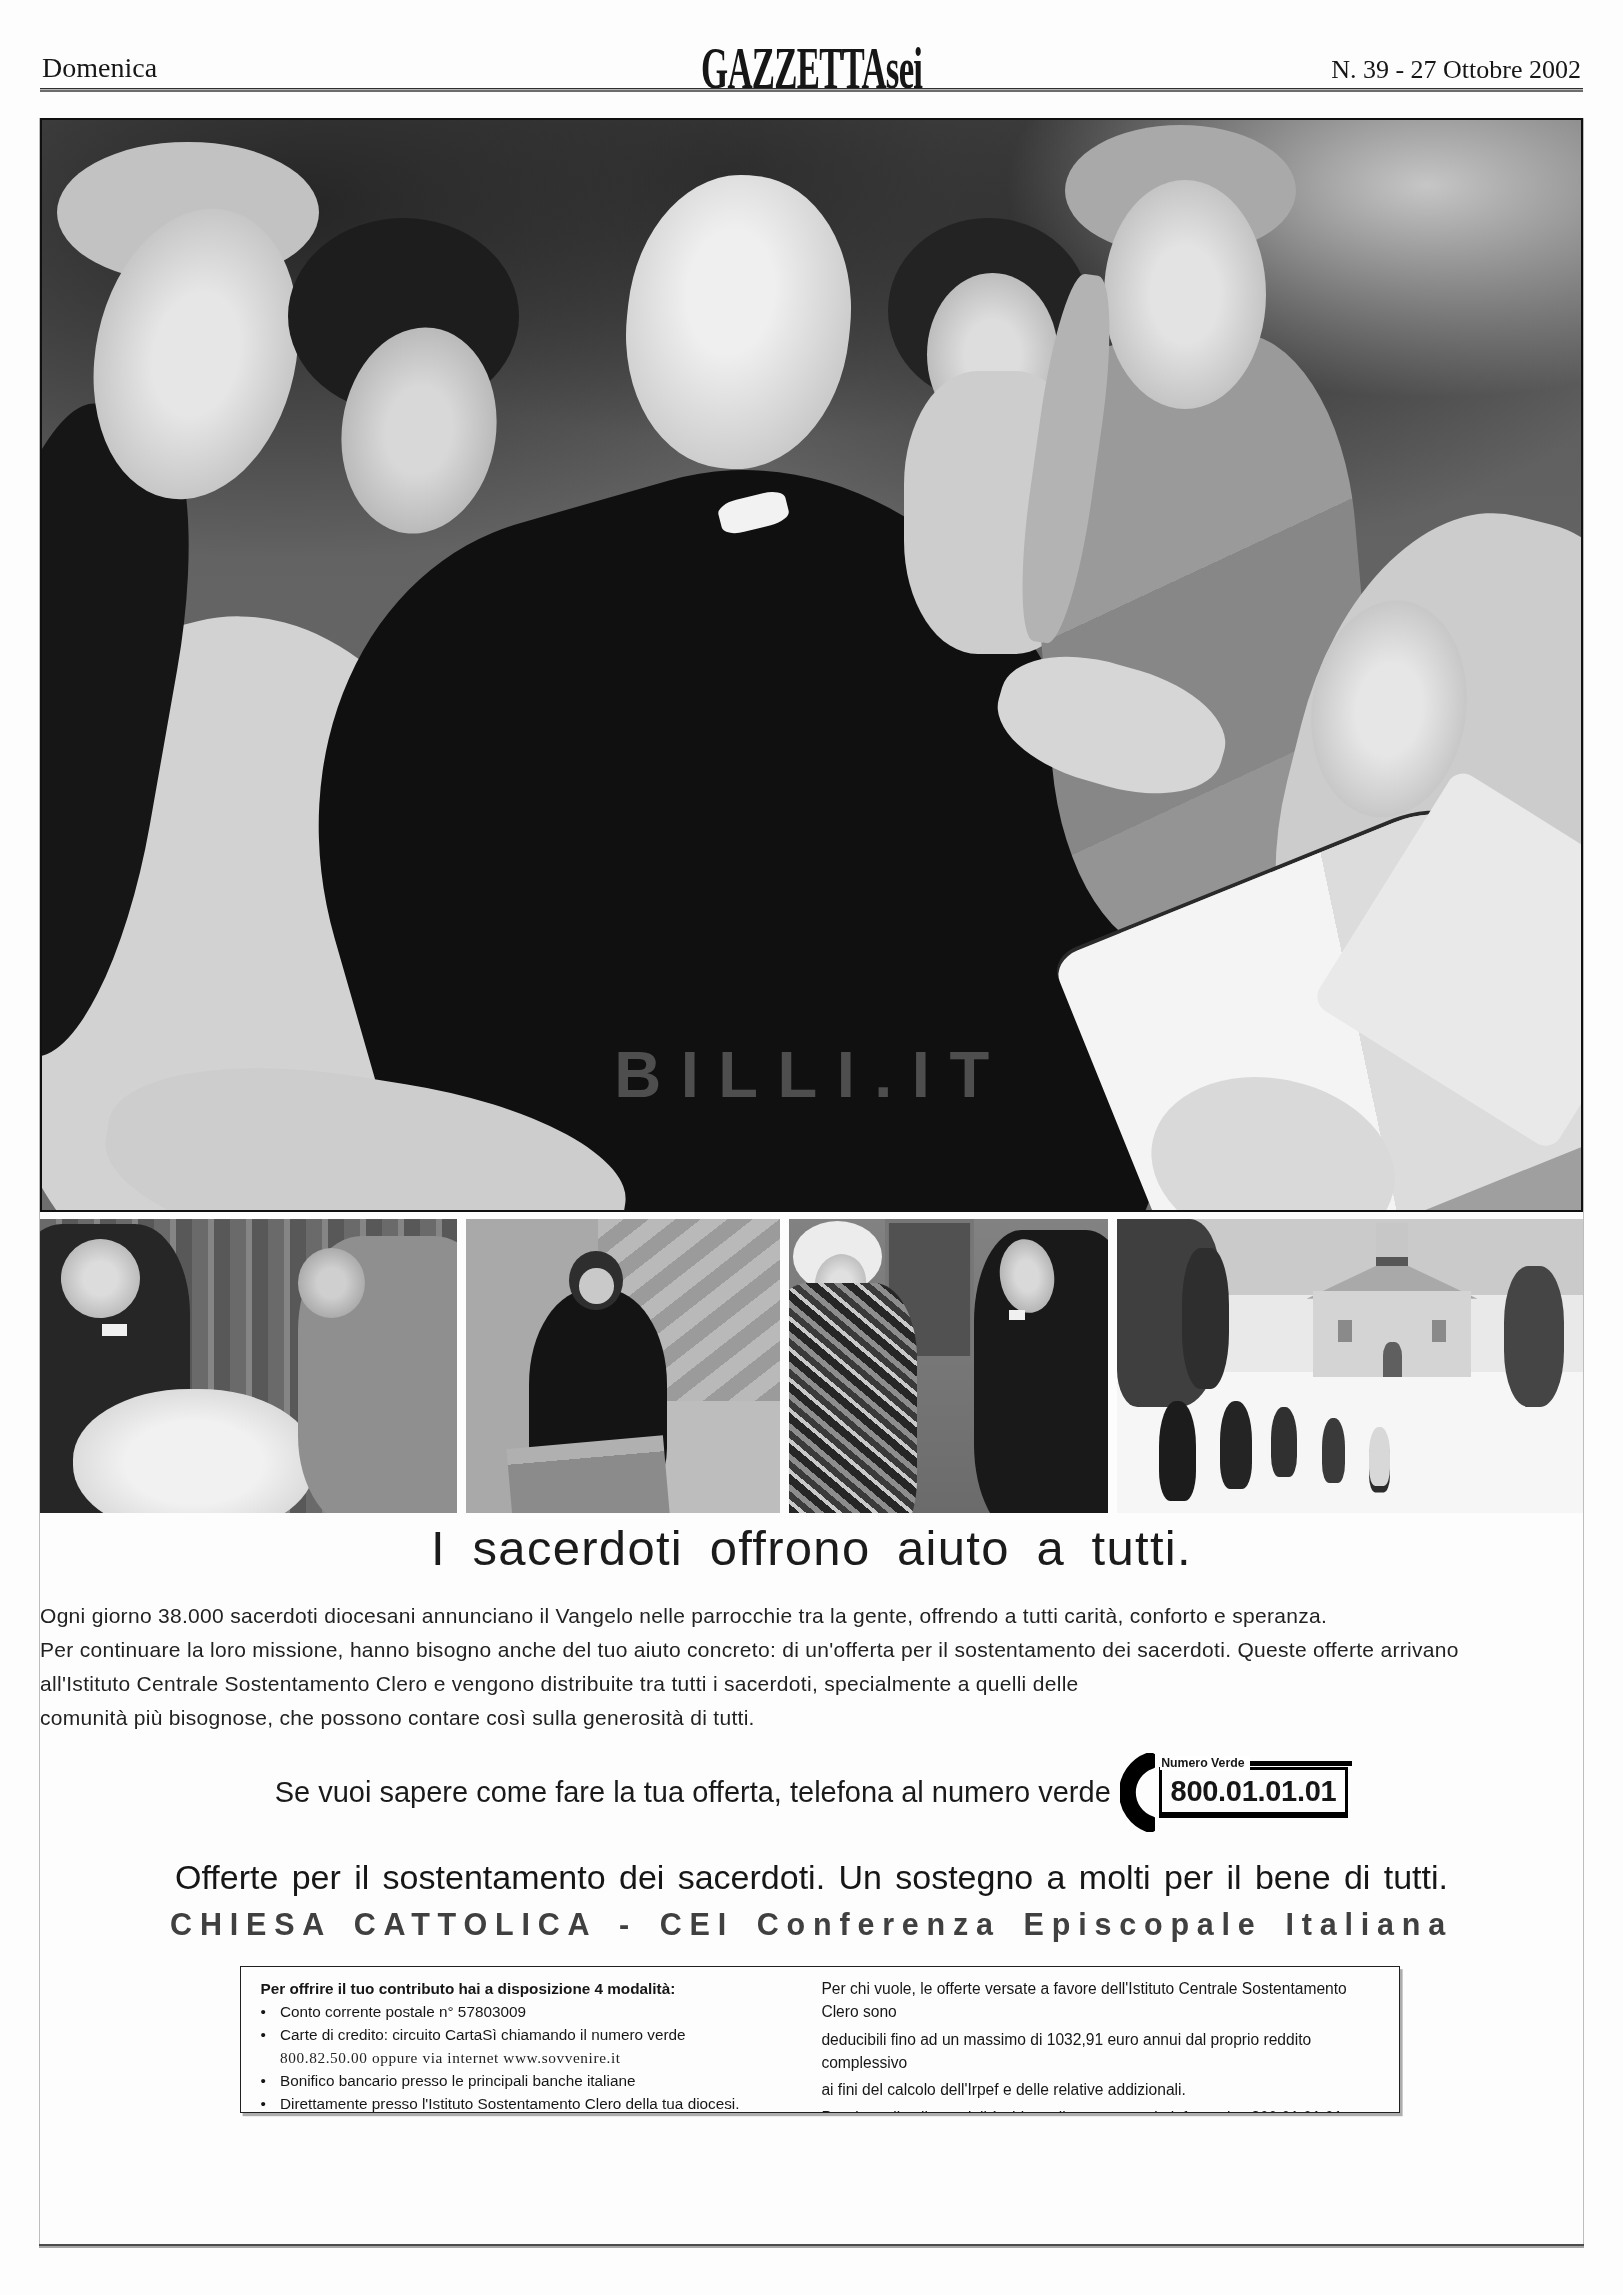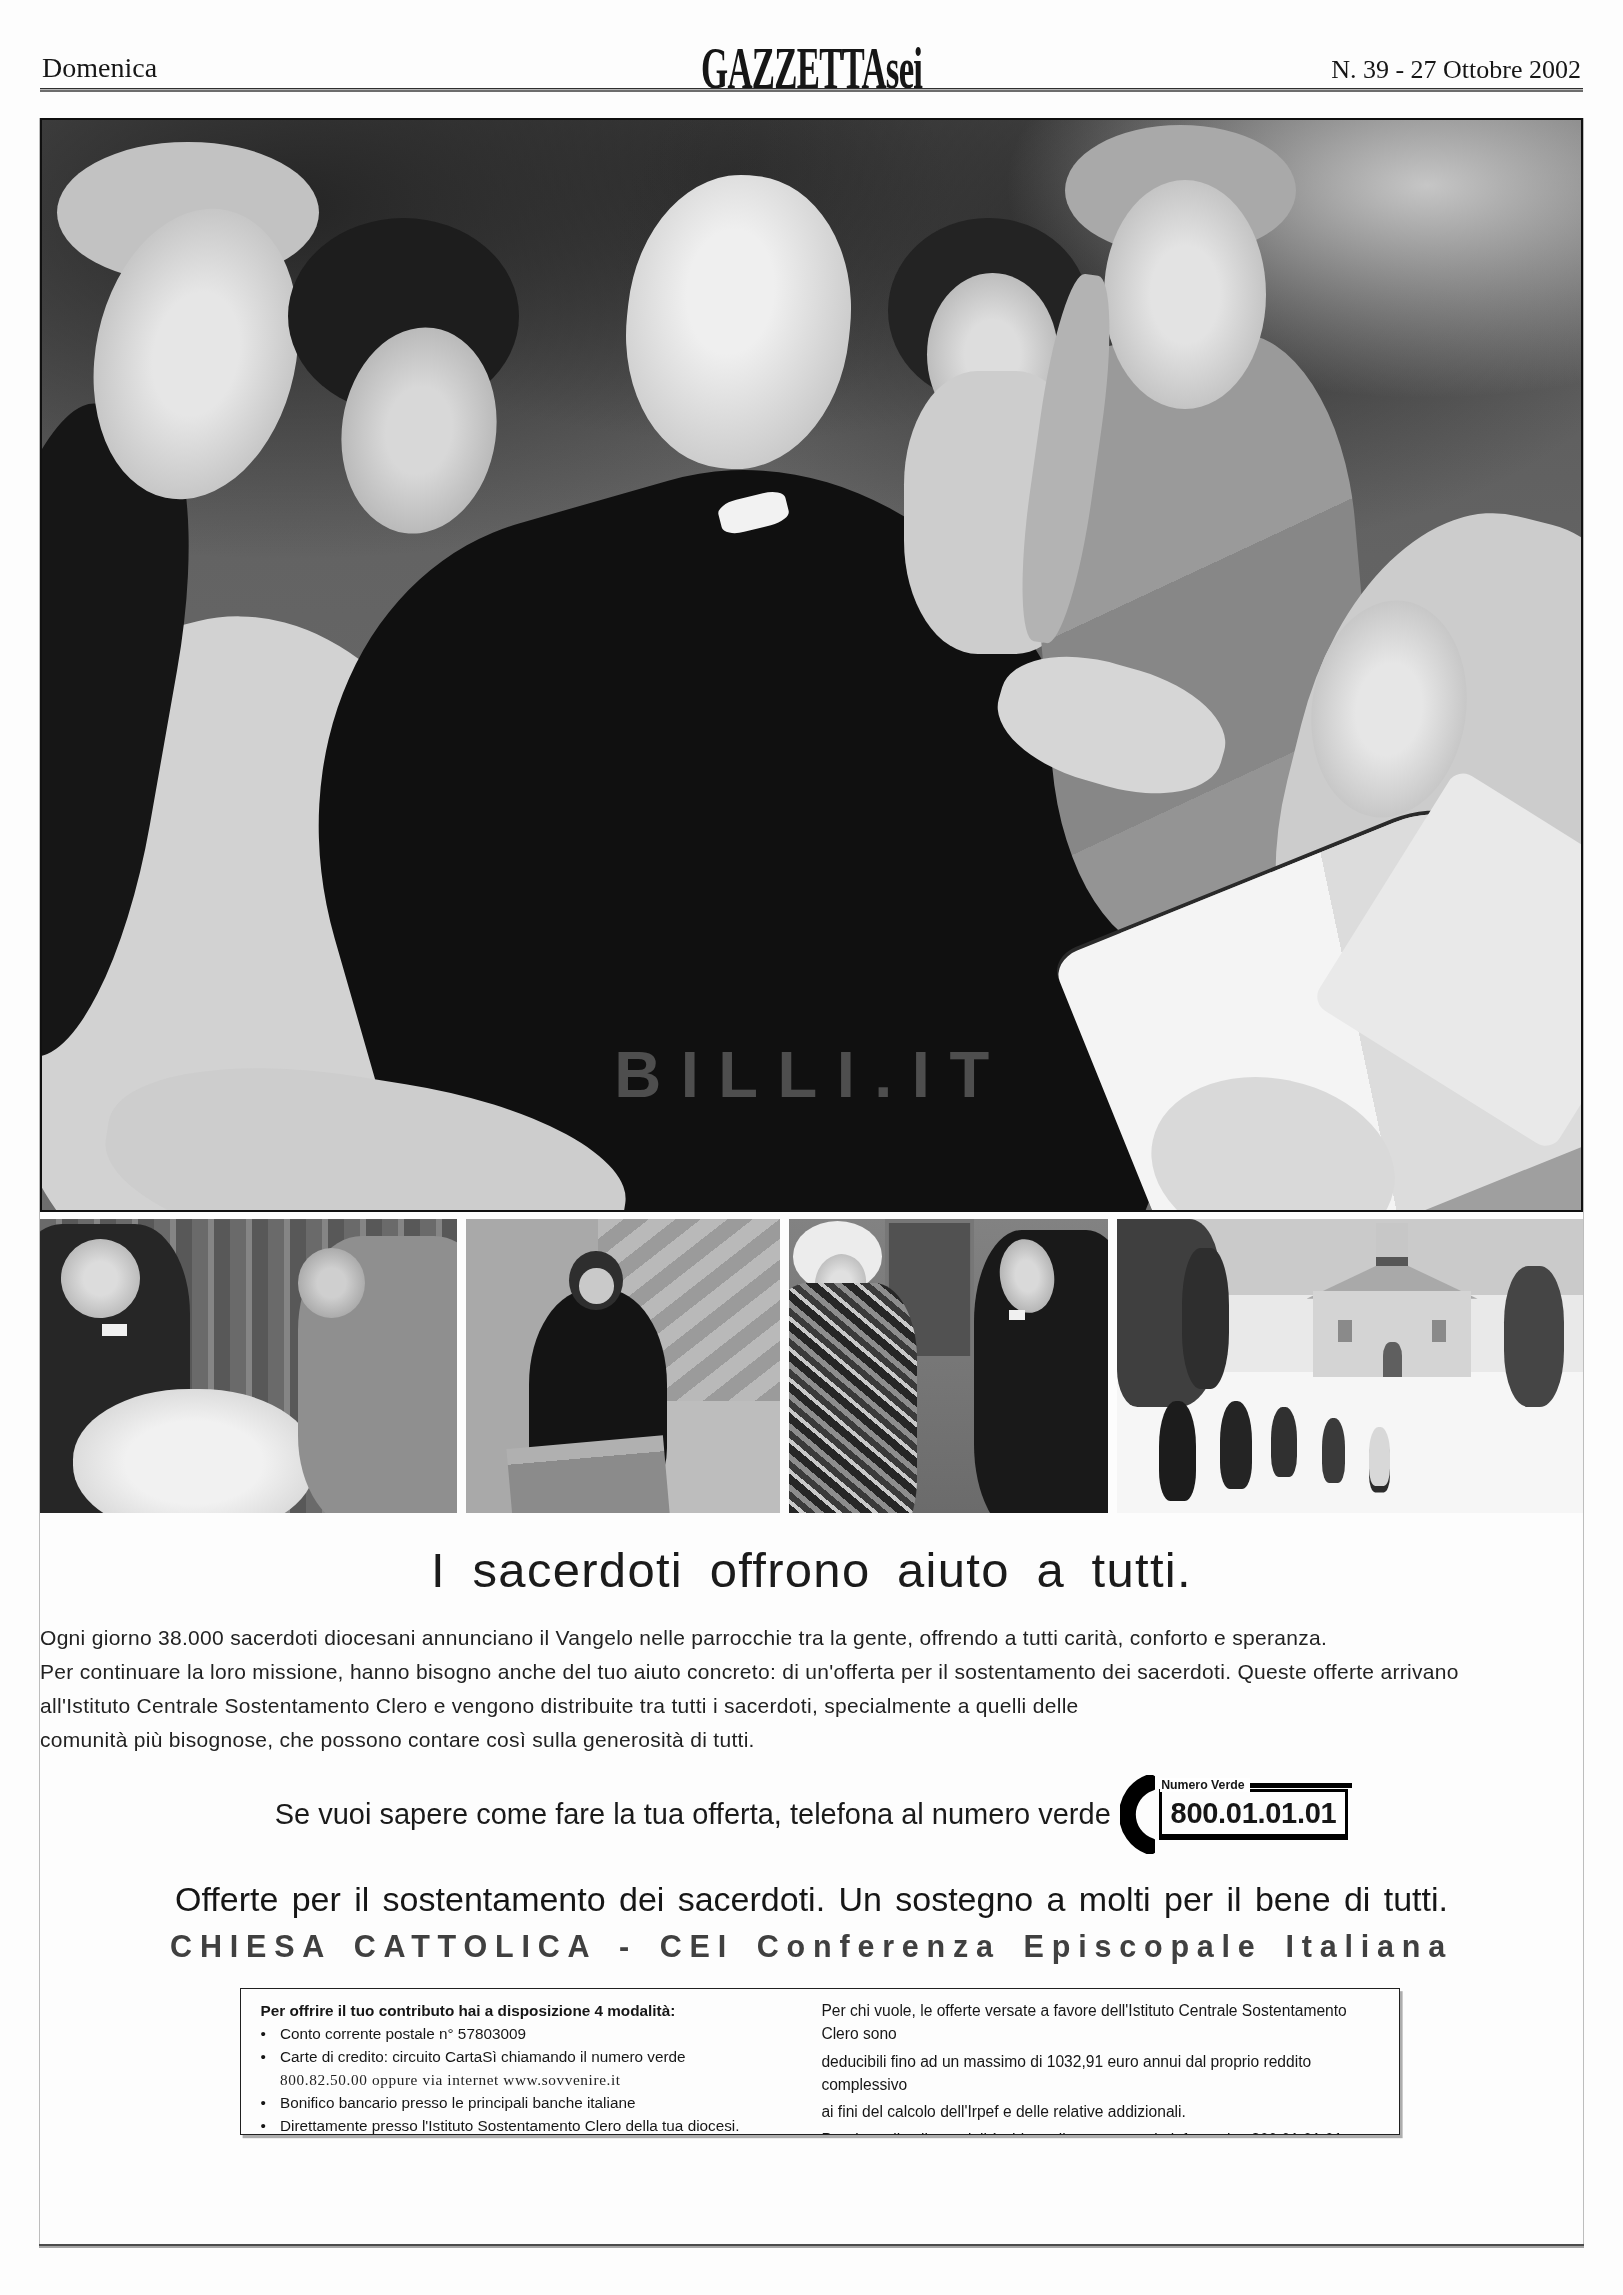--- a/index.html
+++ b/index.html
@@ -91,21 +91,21 @@
   .t4c-door{position:absolute;left:44%;bottom:0;width:12%;height:26%;background:#5f5f5f;border-radius:40% 40% 0 0;}
   .t4c-win{position:absolute;left:16%;bottom:26%;width:9%;height:16%;background:#8a8a8a;}
   .t4c-win2{position:absolute;right:16%;bottom:26%;width:9%;height:16%;background:#8a8a8a;}
   .t4-kid1{left:9%;bottom:4%;width:8%;height:34%;background:#1c1c1c;border-radius:45% 45% 30% 30%;}
   .t4-kid2{left:22%;bottom:8%;width:7%;height:30%;background:#242424;border-radius:45% 45% 30% 30%;}
   .t4-kid3{left:33%;bottom:12%;width:5.5%;height:24%;background:#303030;border-radius:45% 45% 30% 30%;}
   .t4-kid4{left:44%;bottom:10%;width:5%;height:22%;background:#3a3a3a;border-radius:45% 45% 30% 30%;}
   .t4-kid5{left:54%;bottom:9%;width:4.5%;height:20%;background:#d8d8d8;border-radius:45% 45% 30% 30%;box-shadow:0 6.5px 0 #2c2c2c;}
 
   
-  .headline1{margin-top:29px;text-align:center;font-size:49px;letter-spacing:1.3px;word-spacing:11.7px;color:#1b1b1b;}
+  .headline1{margin-top:7px;text-align:center;font-size:49px;letter-spacing:1.3px;word-spacing:11.7px;color:#1b1b1b;}
   .headline2{margin-top:5.2px;text-align:center;font-size:71px;word-spacing:5.2px;color:#111111;}
   .bodypar{margin-top:23.4px;text-align:left;font-size:21px;line-height:34px;letter-spacing:0.3px;color:#222222;}
   .phonerow{margin-top:18px;display:flex;justify-content:center;align-items:center;gap:9px;}
   .phonetext{font-size:29px;color:#1a1a1a;}
   .handset{width:35px;height:79px;}
   .nv{position:relative;margin-left:-5.2px;}
   .nv-head{position:absolute;top:-10.4px;left:1.3px;right:-3.2px;display:flex;align-items:center;}
   .nv-label{font-size:12.3px;font-weight:bold;background:#ffffff;padding:0 5.2px 0 1.3px;white-space:nowrap;}
   .nv-line{flex:1;height:5.2px;background:#000000;}
   .nv-box{border:3.2px solid #000000;border-bottom-width:6.5px;padding:5.2px 9px 3.9px;font-weight:bold;font-size:29px;letter-spacing:-0.3px;}

